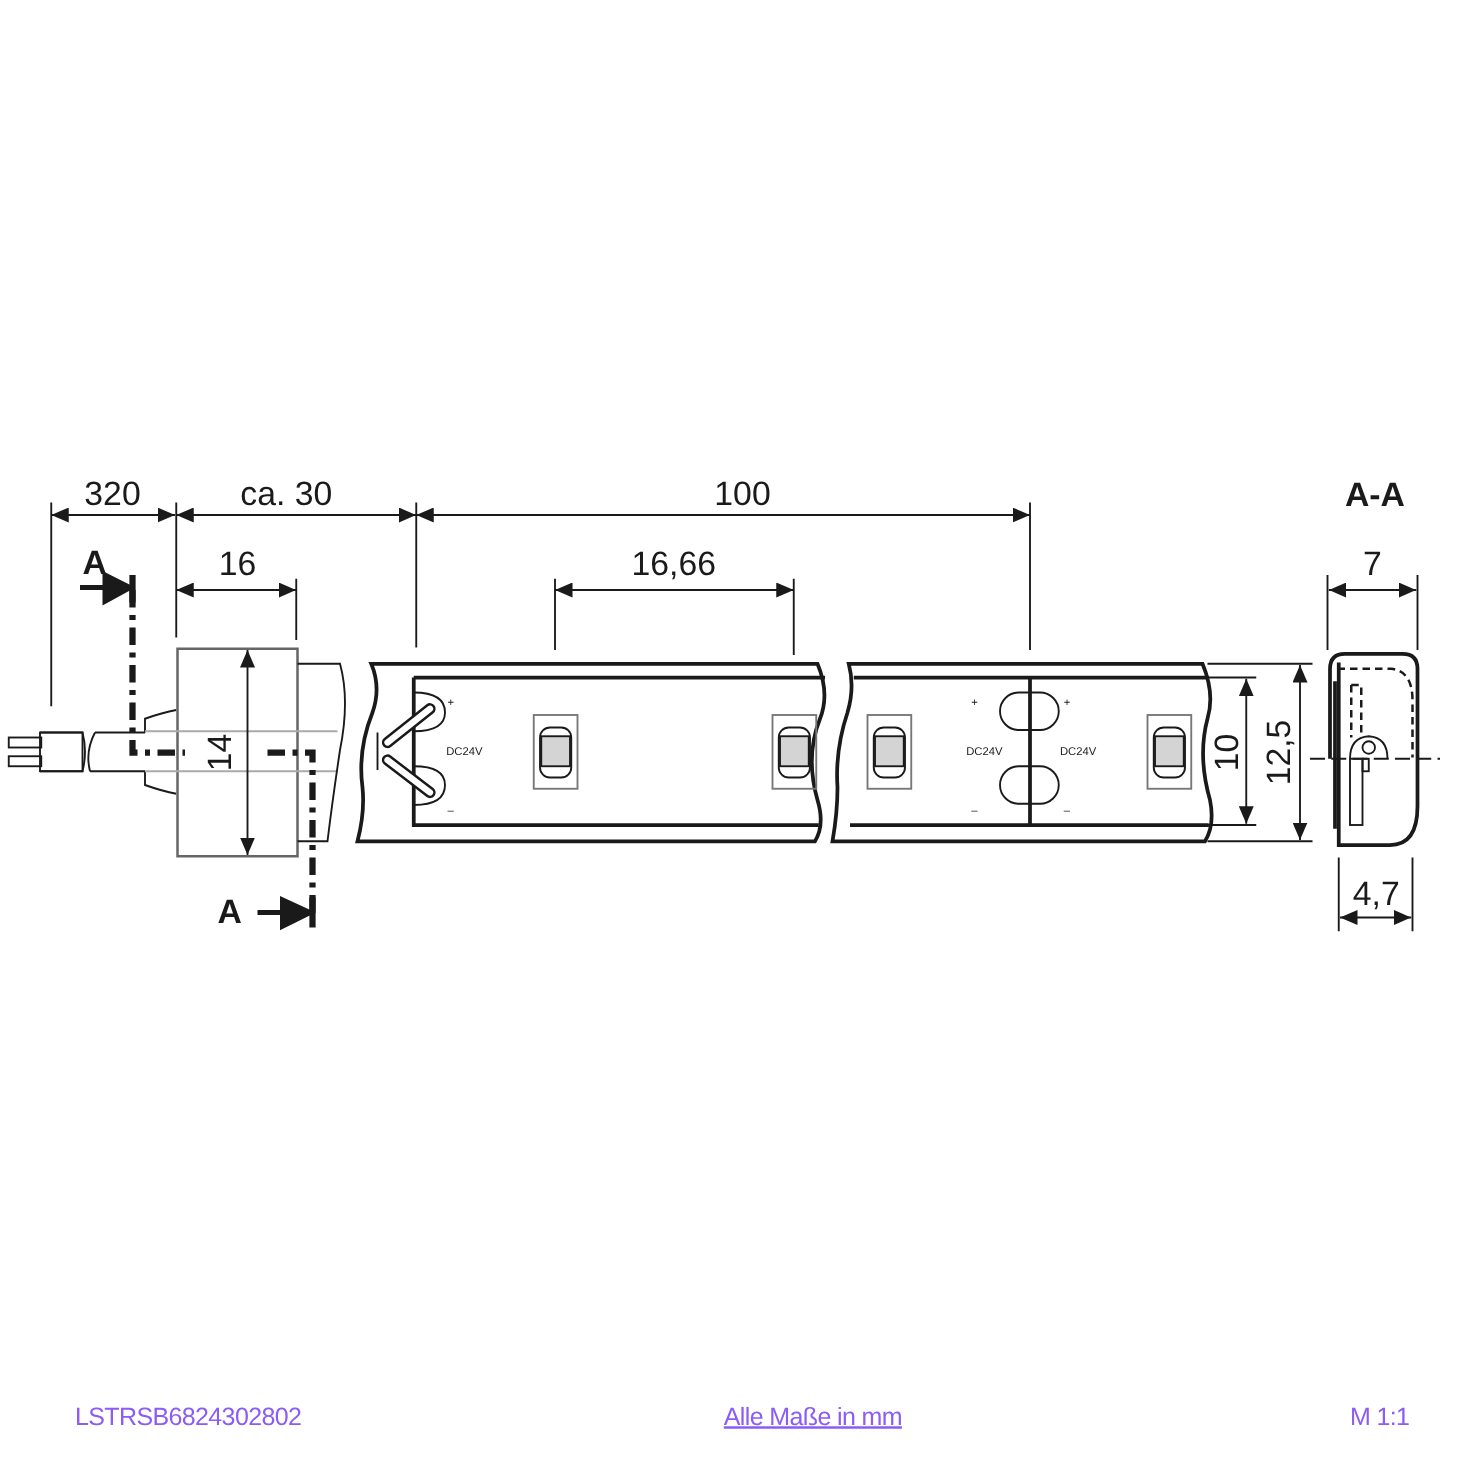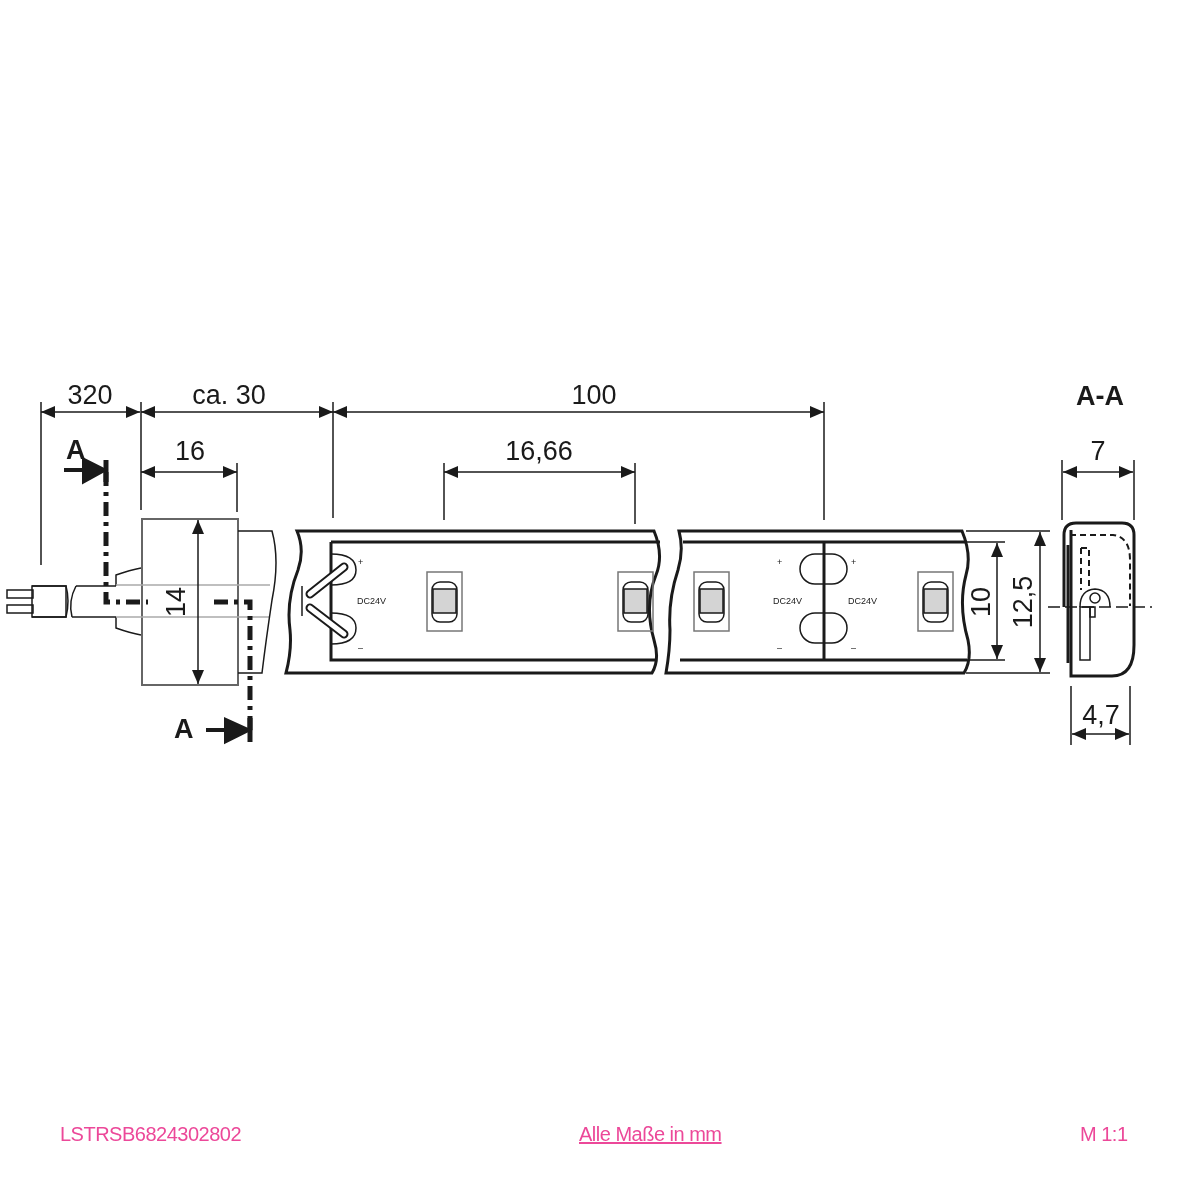--- a/index.html
+++ b/index.html
@@ -2,21 +2,21 @@
 <html><head>
 <meta charset="utf-8">
 <style>
   html, body { margin: 0; padding: 0; background: #ffffff; }
   body { width: 1182px; height: 1182px; position: relative; overflow: hidden;
          font-family: "Liberation Sans", sans-serif; color: #1a1a1a; }
   svg { position: absolute; left: 0; top: 0; }
   .dim { font-family: "Liberation Sans", sans-serif; font-size: 27px; fill: #1a1a1a; }
   .lbl { font-family: "Liberation Sans", sans-serif; font-size: 9px; fill: #1a1a1a; }
   .sec { font-family: "Liberation Sans", sans-serif; font-size: 27px; font-weight: bold; fill: #1a1a1a; }
-  .footer { position: absolute; top: 1123px; font-size: 20px; color: #ec4899;
+  .footer { position: absolute; top: 1123px; font-size: 20px; color: #8b5cf6;
             font-family: "Liberation Sans", sans-serif; letter-spacing: -0.5px; }
   .thin { stroke: #1a1a1a; stroke-width: 1.5; fill: none; }
   .thick { stroke: #1a1a1a; stroke-width: 3; fill: none; }
   .grey { stroke: #666; stroke-width: 2; fill: none; }
 </style>
 </head>
 <body>
 
 <svg width="1182" height="1182" viewBox="0 0 1182 1182">
   <defs>

